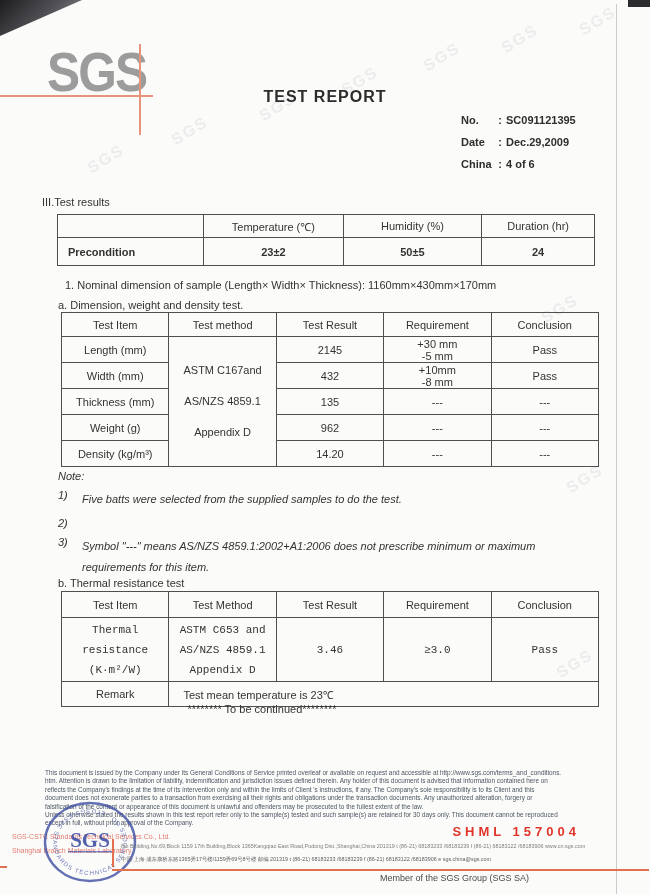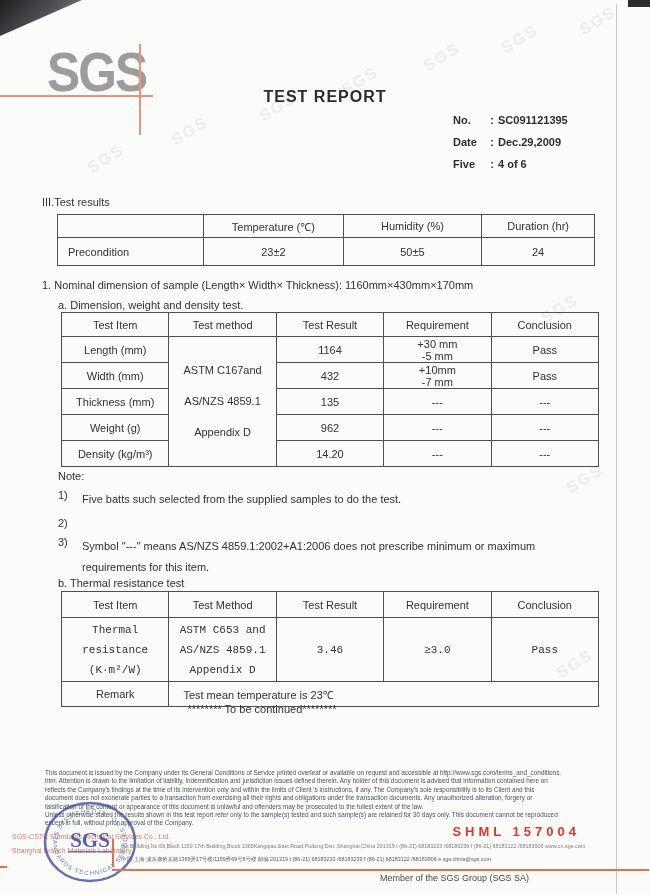--- a/index.html
+++ b/index.html
@@ -32,48 +32,48 @@
     transform:scale(.92,1.02);transform-origin:left top;line-height:58px;
   }
   .cross-v{position:absolute;left:139px;top:44px;width:2px;height:91px;background:#e8947a;}
   .cross-h{position:absolute;left:0;top:95px;width:153px;height:2px;background:#e8947a;}
   .report-title{
     position:absolute;left:160px;top:88px;width:330px;text-align:center;
     font-size:16px;font-weight:bold;letter-spacing:1px;color:#2c2c2c;
   }
   .meta{position:absolute;left:453px;top:109px;font-size:11px;font-weight:bold;color:#2e2e2e;}
   .meta-row{display:flex;height:22px;align-items:center;}
-  .meta-label{width:33px;}
+  .meta-label{width:33px;margin-left:8px;}
   .meta-colon{width:12px;text-align:center;}
   
   .h-sec{position:absolute;font-size:11px;color:#333;}
   .body-line{position:absolute;font-size:11px;color:#333;}
   
   table{border-collapse:collapse;table-layout:fixed;font-size:11px;color:#333;}
   td,th{border:1px solid #4f4f4f;text-align:center;vertical-align:middle;
     font-weight:normal;padding:0 3px;overflow:hidden;}
   .preline{white-space:pre-line;margin-top:41px;}
   .t-pre{position:absolute;left:57px;top:214px;width:538px;padding-left:24px;}
   .t-pre col.c0{width:27.2%;} .t-pre col.c1{width:26%;} .t-pre col.c2{width:25.8%;} .t-pre col.c3{width:21%;}
   .t-pre .hrow th{height:22px;}
-  .t-pre .drow td{height:27px;}
+  .t-pre .drow td{height:27px;font-weight:bold;}
   .t-pre .rowlabel{text-align:left;padding-left:10px;}
   .t-a{position:absolute;left:61px;top:312px;width:538px;}
   .t-a col{width:20%;}
   .t-a .hrow th{height:23px;}
   .t-a td{height:25px;}
   .t-a .method-cell{white-space:pre-line;line-height:31px;}
   .req2{line-height:12px;}
   .t-b{position:absolute;left:61px;top:591px;width:538px;}
   .t-b col{width:20%;}
   .t-b .hrow th{height:25px;}
   .t-b .drow td{height:63px;line-height:20px;font-family:Liberation Mono, monospace;}
   .t-b .rrow td{height:24px;}
   .t-b .remark-val{text-align:left;padding-left:14px;}
-  .note-block{position:absolute;left:58px;top:470px;width:540px;font-size:11px;color:#333;}
+  .note-block{position:absolute;left:58px;top:470px;width:540px;font-size:11px;color:#333;font-style:italic;}
   .note-item{display:flex;margin-top:7px;}
   .note-num{width:24px;flex:none;}
   .note-text{line-height:21px;}
   .continued{position:absolute;left:0;top:703px;width:524px;text-align:center;font-size:11px;color:#333;}
   
   .disclaimer{position:absolute;left:45px;top:769px;width:600px;
     font-size:6.4px;line-height:8.4px;color:#4d5663;}
   .disclaimer div{white-space:nowrap;}
   
   .company-red{position:absolute;left:12px;top:830px;font-size:7px;line-height:14px;
@@ -120,21 +120,21 @@
       <span class="meta-label">No.</span>
       <span class="meta-colon">:</span>
       <span>SC091121395</span>
     </div>
     <div class="meta-row">
       <span class="meta-label">Date</span>
       <span class="meta-colon">:</span>
       <span>Dec.29,2009</span>
     </div>
     <div class="meta-row">
-      <span class="meta-label">Five</span>
+      <span class="meta-label">China</span>
       <span class="meta-colon">:</span>
       <span>4 of 6</span>
     </div>
   </div>
 
   <div class="h-sec" style="left:42px;top:196px">III.Test results</div>
 
   <table class="t-pre">
     <colgroup>
         <col class="c0">
@@ -151,21 +151,21 @@
     </tr>
     <tr class="drow">
       <td class="rowlabel">Precondition</td>
       <td>23±2</td>
       <td>50±5</td>
       <td>24</td>
     </tr>
   </tbody>
     </table>
 
-  <div class="body-line" style="left:42px;top:279px">1. Nominal dimension of sample (Length× Width× Thickness): 1160mm×430mm×170mm</div>
+  <div class="body-line" style="left:65px;top:279px">1. Nominal dimension of sample (Length× Width× Thickness): 1160mm×430mm×170mm</div>
   <div class="body-line" style="left:58px;top:299px">a. Dimension, weight and density test.</div>
 
   <table class="t-a">
     <colgroup>
         <col>
         <col>
         <col>
         <col>
         <col>
       </colgroup>
@@ -175,30 +175,30 @@
       <th>Test method</th>
       <th>Test Result</th>
       <th>Requirement</th>
       <th>Conclusion</th>
     </tr>
     <tr>
       <td>Length (mm)</td>
       <td class="method-cell" rowspan="5">ASTM C167and
 AS/NZS 4859.1
 Appendix D</td>
-      <td>1164</td>
+      <td>2145</td>
       <td class="preline req2">+30 mm
 -5 mm</td>
       <td>Pass</td>
     </tr>
     <tr>
       <td>Width (mm)</td>
       <td>432</td>
       <td class="preline req2">+10mm
--7 mm</td>
+-8 mm</td>
       <td>Pass</td>
     </tr>
     <tr>
       <td>Thickness (mm)</td>
       <td>135</td>
       <td>---</td>
       <td>---</td>
     </tr>
     <tr>
       <td>Weight (g)</td>
@@ -212,21 +212,21 @@
       <td>---</td>
       <td>---</td>
     </tr>
   </tbody>
     </table>
 
   <div class="note-block">
     <div>Note:</div>
     <div class="note-item">
       <span class="note-num">1)</span>
-      <span class="note-text">Five batts such selected from the supplied samples to do the test.</span>
+      <span class="note-text">Five batts were selected from the supplied samples to do the test.</span>
     </div>
     <div class="note-item">
       <span class="note-num">2)</span>
     </div>
     <div class="note-item">
       <span class="note-num">3)</span>
       <span class="note-text" style="max-width:480px">Symbol "---" means AS/NZS 4859.1:2002+A1:2006 does not prescribe minimum or maximum requirements for this item.</span>
     </div>
   </div>
 

